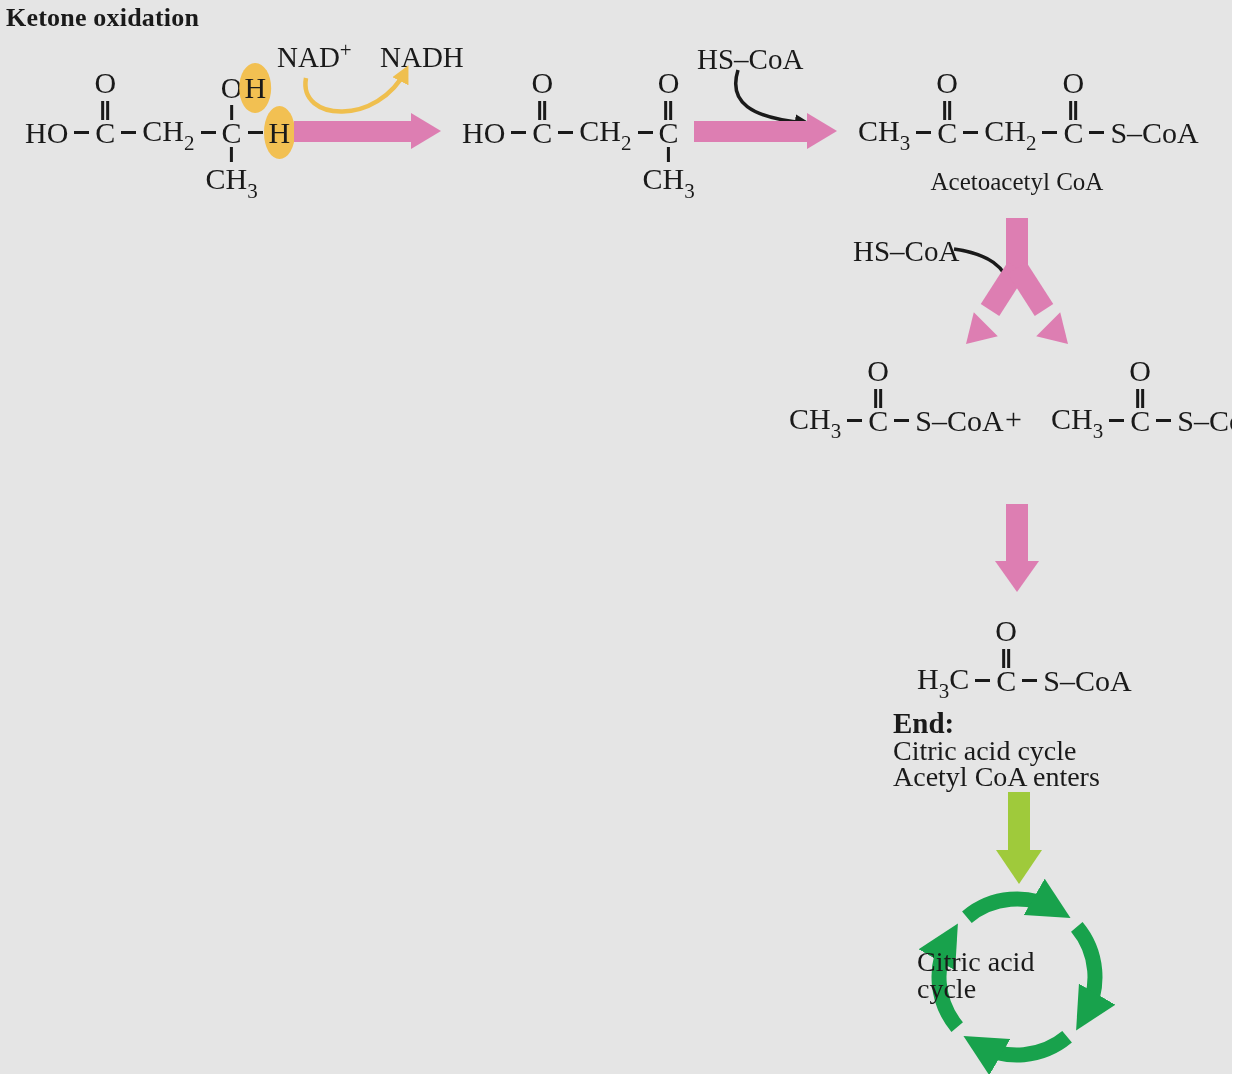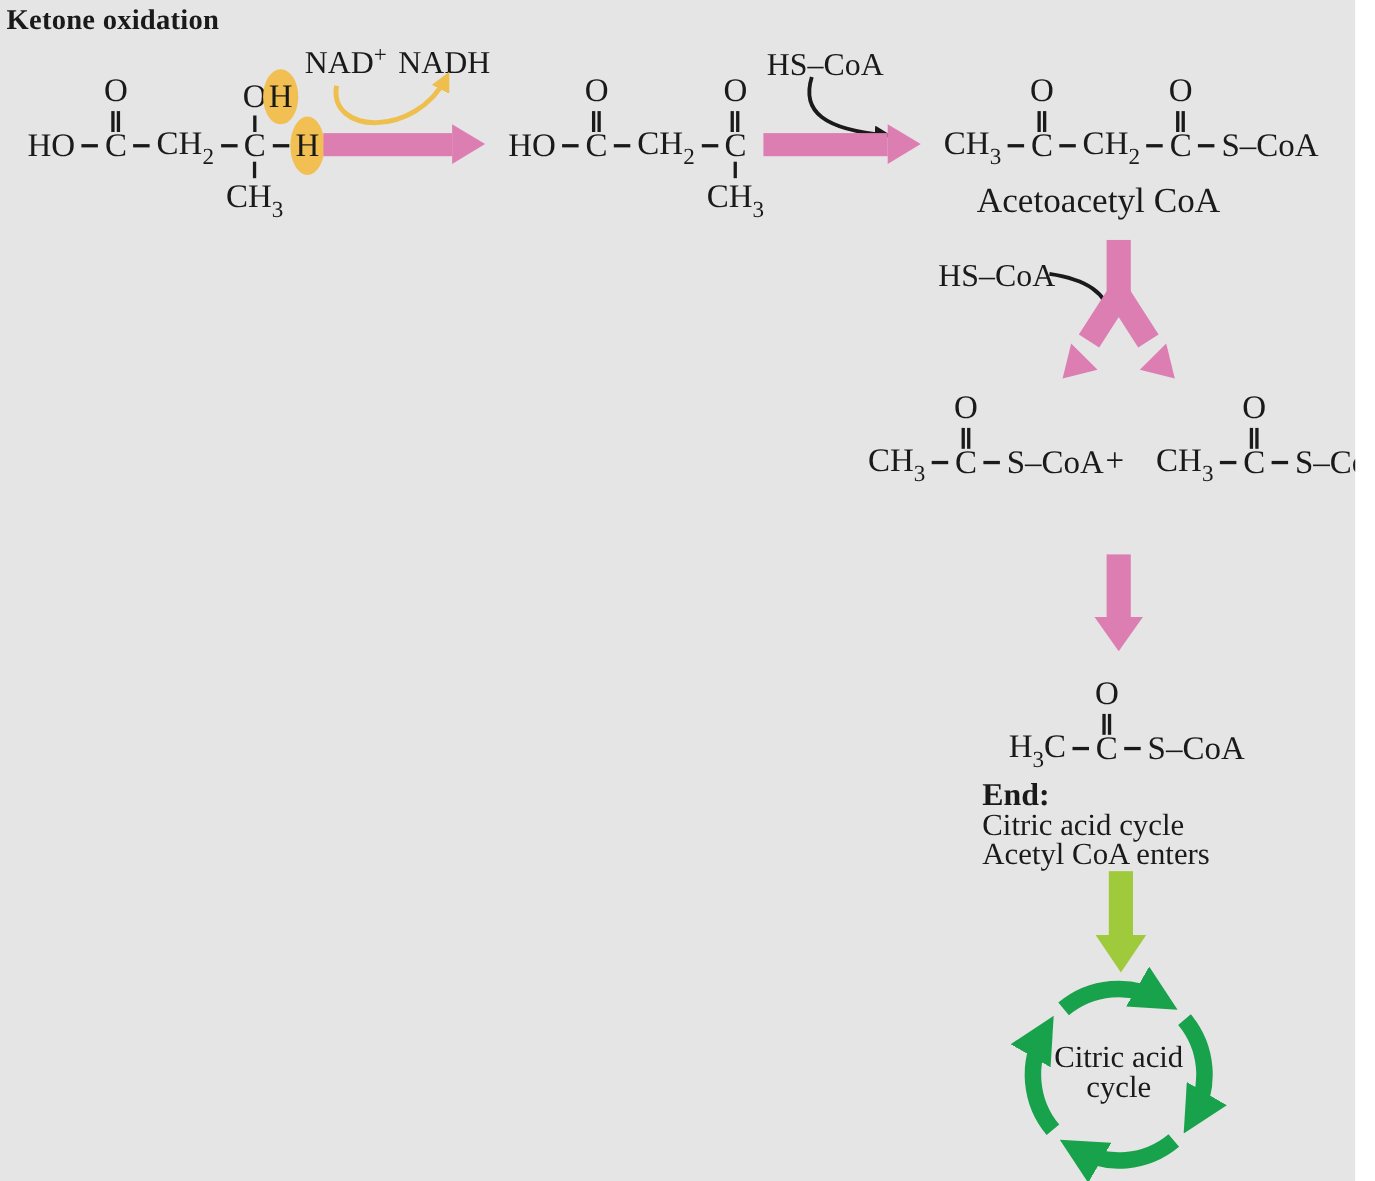--- a/index.html
+++ b/index.html
@@ -2,21 +2,21 @@
 <html><head>
 <meta charset="utf-8">
 <style>
   *{margin:0;padding:0;box-sizing:border-box}
   html,body{background:#ffffff}
   .canvas{position:relative;width:1232px;height:1074px;background:#e5e5e5;
           font-family:Liberation Serif, serif;color:#1a1a1a;overflow:hidden}
   .abs{position:absolute}
   .title{font-size:26px;font-weight:bold;letter-spacing:.2px}
   .cof{font-size:29px;line-height:30px;white-space:nowrap}
-  .lbl{position:absolute;font-size:32px;line-height:30px;text-align:left}
+  .lbl{position:absolute;font-size:25px;line-height:30px;text-align:center}
   .mol{position:absolute;display:flex;align-items:center;font-size:30px;line-height:33px;white-space:nowrap}
   .bond{width:15px;height:3px;background:#1a1a1a;margin:0 6px;flex:none}
   .atom{position:relative;display:inline-flex;align-items:center}
   .above{position:absolute;left:50%;bottom:100%;transform:translateX(-50%);
          display:flex;flex-direction:column;align-items:center;line-height:30px;margin-bottom:-6px}
   .below{position:absolute;left:50%;top:100%;transform:translateX(-50%);
          display:flex;flex-direction:column;align-items:center;line-height:30px;margin-top:-4px;white-space:nowrap}
   .dbl{width:8px;height:19px;border-left:3px solid #1a1a1a;border-right:3px solid #1a1a1a;margin:3px 0 2px}
   .sgl{width:3px;height:15px;background:#1a1a1a;margin:2px 0}
   .sb{font-size:21px;position:relative;top:9px}
@@ -27,21 +27,21 @@
   .arrow-r{position:absolute;display:flex;align-items:center}
   .arrow-r .shaft{height:21px;background:#dd7eb2}
   .arrow-r .head{width:0;height:0;border-left:30px solid #dd7eb2;border-top:18px solid transparent;border-bottom:18px solid transparent}
   .arrow-d{position:absolute;display:flex;flex-direction:column;align-items:center}
   .arrow-d .shaft{width:22px;height:57px;background:#dd7eb2}
   .arrow-d .head{width:0;height:0;border-top:31px solid #dd7eb2;border-left:22px solid transparent;border-right:22px solid transparent}
   .arrow-d.green .shaft{background:#9fca3b;height:58px}
   .arrow-d.green .head{border-top:34px solid #9fca3b;border-left:23px solid transparent;border-right:23px solid transparent}
   .endblk{position:absolute;text-align:left;font-size:28px;line-height:26px}
   .endblk .b{font-weight:bold;font-size:29px;line-height:30px}
-  .cycletxt{position:absolute;text-align:center;font-size:28px;line-height:27px}
+  .cycletxt{position:absolute;font-size:28px;line-height:27px}
 </style>
 </head>
 <body>
 
 <div class="canvas">
 
   <div class="abs title" style="left:6px;top:3px">Ketone oxidation</div>
 
   <div class="mol" style="left:25px;top:114px">
     <span>HO</span>
@@ -68,21 +68,21 @@
       <span class="below">
         <span class="sgl"></span>
         <span><span>CH</span><span class="sb">3</span></span>
       </span>
     </span>
     <span class="bond"></span>
     <span class="hl">H</span>
   </div>
 
   <div class="abs cof" style="left:277px;top:42px"><span>NAD</span><span class="sp">+</span></div>
-  <div class="abs cof" style="left:362px;top:42px">NADH</div>
+  <div class="abs cof" style="left:380px;top:42px">NADH</div>
   <svg class="abs" style="left:292px;top:62px" width="130" height="68">
     <defs>
       <marker id="mY" viewBox="0 0 10 10" refX="7" refY="5" markerWidth="4" markerHeight="4" orient="auto">
           <path d="M0,0L10,5L0,10z" fill="#efbf4e"></path>
         </marker>
     </defs>
     <path d="M14,16 C6,60 86,64 114,8" fill="none" stroke="#efbf4e" stroke-width="4.5" marker-end="url(#mY)"></path>
   </svg>
 
   <div class="arrow-r" style="left:294px;top:113px">

